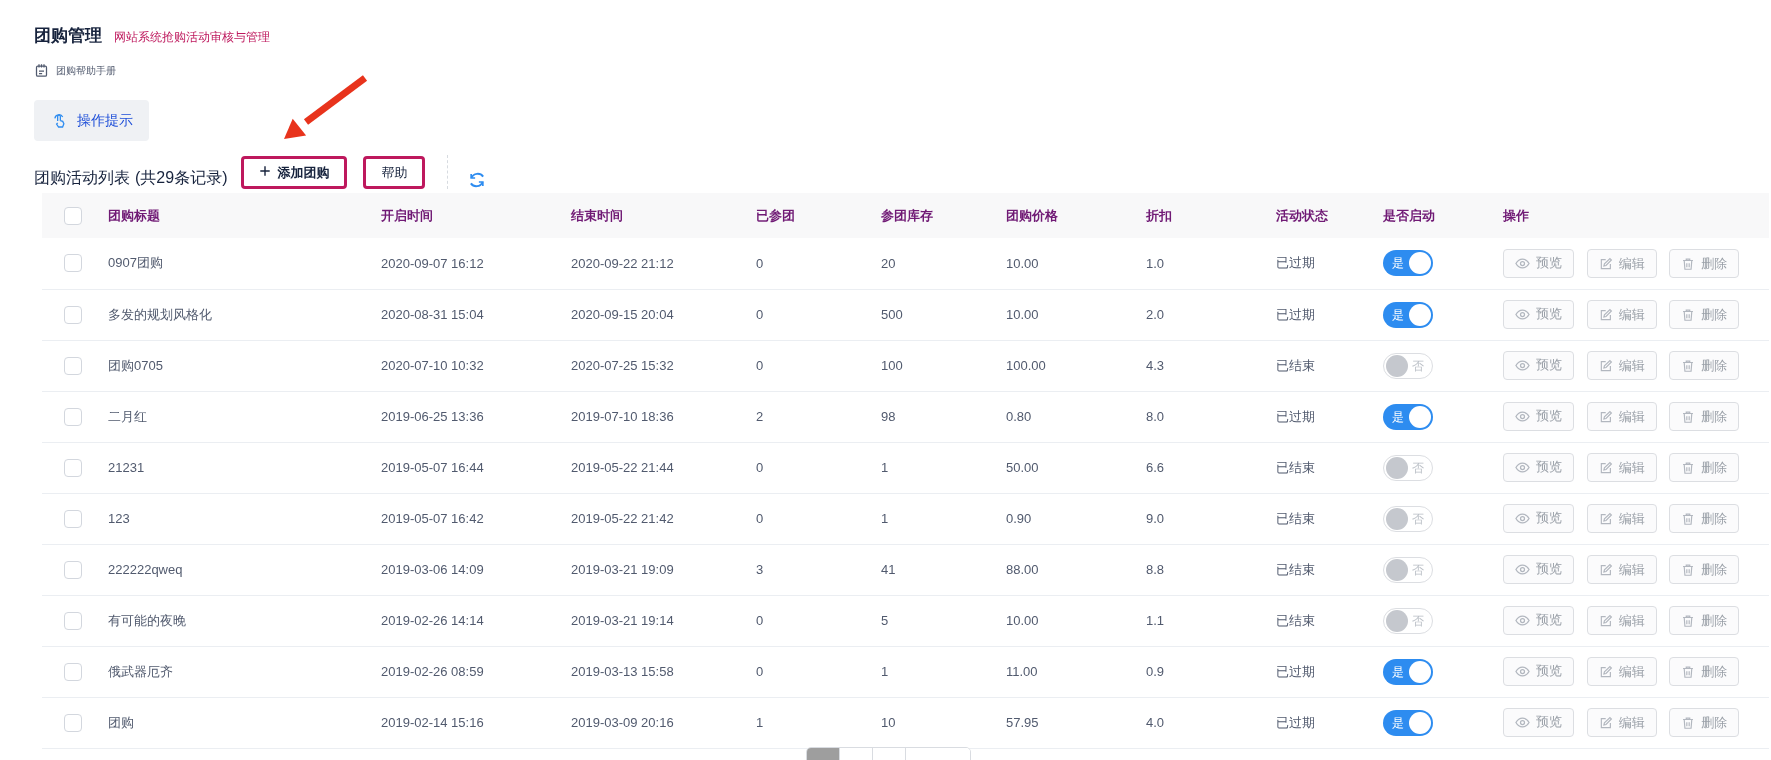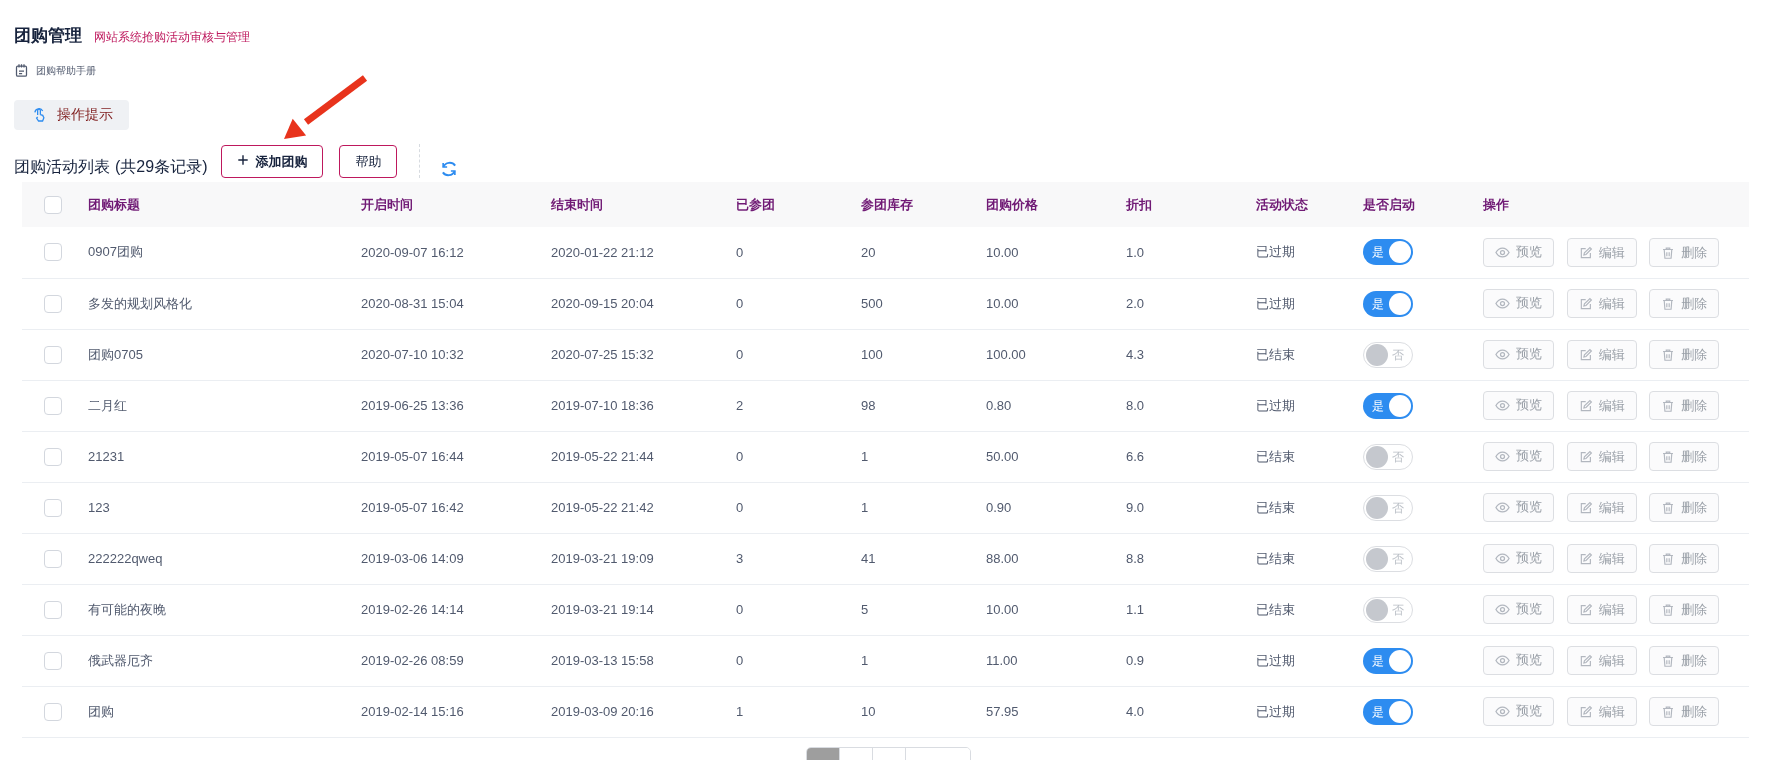--- a/index.html
+++ b/index.html
@@ -2,41 +2,41 @@
 <html><head>
 <meta charset="utf-8">
 <style>
   * { box-sizing: border-box; }
   html,body { margin:0; padding:0; }
   body {
     width:1771px; height:760px; overflow:hidden; position:relative;
     background:#fff; color:#515a6e;
     font-family:"Liberation Sans","DejaVu Sans",sans-serif;
   }
-  .page { padding:24px 0 0 14px; position:relative; }
+  .page { padding:24px 0 0 34px; position:relative; }
 
   
   .title-row { display:flex; align-items:baseline; gap:12px; }
   .page-title { font-size:17px; font-weight:700; color:#17233d; margin:0; }
   .page-subtitle { font-size:12px; color:#be185d; }
 
   .manual-row { margin-top:16px; display:inline-flex; align-items:center; gap:7px;
                 font-size:10px; color:#515a6e; cursor:pointer; }
   .manual-row svg { display:block; }
 
   .tips-btn { margin-top:18px; display:inline-flex; align-items:center; gap:9px;
               background:#eff1f4; border:none; border-radius:4px; padding:0 16px;
-              height:30px; color:#7f1d1d; font-size:14px; cursor:pointer; }
+              height:41px; color:#1d4ed8; font-size:14px; cursor:pointer; }
   .tips-btn svg { display:block; }
 
   
   .toolbar { margin-top:14px; display:flex; align-items:flex-end; }
   .list-title { font-size:16px; color:#17233d; }
   .record-count { font-size:16px; color:#17233d; margin-left:5px; }
-  .btn { background:#fff; border:1px solid #be185d; border-radius:4px;
+  .btn { background:#fff; border:3px solid #be185d; border-radius:4px;
          height:33px; padding:0 15px; font-size:13px; color:#17233d;
          display:inline-flex; align-items:center; gap:6px; cursor:pointer;
          font-family:inherit; }
   .btn-add { margin-left:14px; font-weight:600; }
   .btn-help { margin-left:16px; }
   .v-divider { width:0; height:34px; border-left:1px dashed #d7dbe0; margin:0 20px 0 22px; }
   .refresh { background:none; border:none; padding:0; cursor:pointer; display:flex; }
 
   
   .arrow-svg { position:absolute; left:268px; top:70px; pointer-events:none; }
@@ -172,21 +172,21 @@
           <th>活动状态</th>
           <th>是否启动</th>
           <th>操作</th>
         </tr>
       </thead>
       <tbody>
           <tr>
     <td class="cb-col"><span class="cb"></span></td>
     <td>0907团购</td>
     <td>2020-09-07 16:12</td>
-    <td>2020-01-22 21:12</td>
+    <td>2020-09-22 21:12</td>
     <td>0</td>
     <td>20</td>
     <td>10.00</td>
     <td>1.0</td>
     <td>已过期</td>
     <td>
       <span class="toggle on">
         <span class="lbl">是</span>
         <span class="knob"></span>
       </span>

